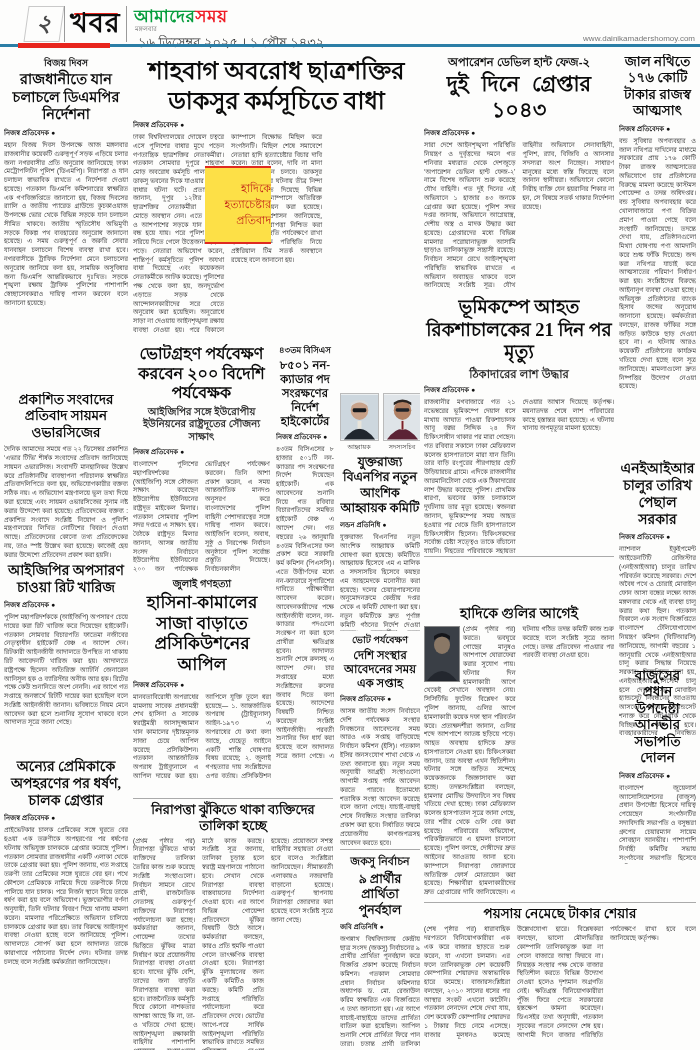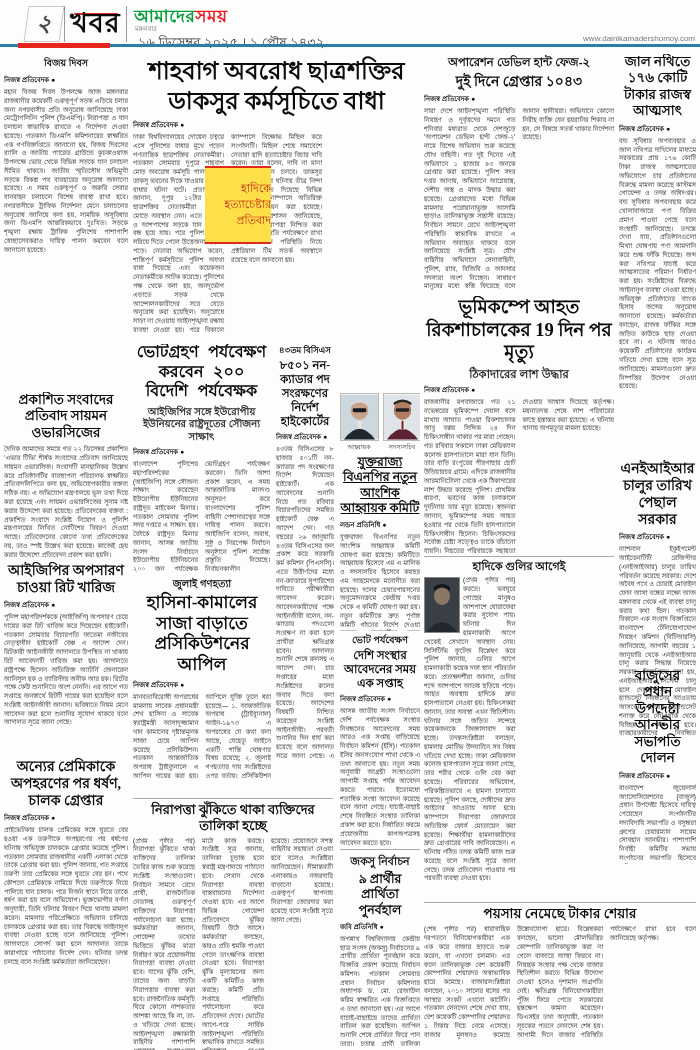--- a/index.html
+++ b/index.html
@@ -56,20 +56,21 @@
     <span class="g">আমাদের</span><span class="r">সময়</span>
   </div>
   <div class="hdr-el" id="weekday">মঙ্গলবার</div>
   <div class="hdr-el" id="dateline">১৬ ডিসেম্বর ২০২৫ । ১ পৌষ ১৪৩২</div>
   <div class="hdr-el" id="website">www.dainikamadershomoy.com</div>
   <div class="hdr-el" id="rule-teal"></div>
   <div class="hdr-el" id="rule-red"></div>
 
   <article class="art" style="left:4px;top:56px;width:124px;height:332px;">
     <div class="kick">বিজয় দিবস</div>
+    <div class="head" style="font-size:14.5px;">রাজধানীতে যান চলাচলে ডিএমপির নির্দেশনা</div>
     <div class="byline">নিজস্ব প্রতিবেদক ●</div>
     <div class="bodytxt">মহান বিজয় দিবস উপলক্ষে আজ মঙ্গলবার রাজধানীর কয়েকটি গুরুত্বপূর্ণ সড়ক এড়িয়ে চলার জন্য নগরবাসীর প্রতি অনুরোধ জানিয়েছে ঢাকা মেট্রোপলিটন পুলিশ (ডিএমপি)। নিরাপত্তা ও যান চলাচল স্বাভাবিক রাখতে এ নির্দেশনা দেওয়া হয়েছে। গতকাল ডিএমপি কমিশনারের স্বাক্ষরিত এক গণবিজ্ঞপ্তিতে জানানো হয়, বিজয় দিবসের র‍্যালি ও জাতীয় প্যারেড গ্রাউন্ডে কুচকাওয়াজ উপলক্ষে ভোর থেকে বিভিন্ন সড়কে যান চলাচল সীমিত থাকবে। জাতীয় স্মৃতিসৌধ অভিমুখী সড়কে বিকল্প পথ ব্যবহারের অনুরোধ জানানো হয়েছে। এ সময় গুরুত্বপূর্ণ ও জরুরি সেবার যানবাহন চলাচলে বিশেষ ব্যবস্থা রাখা হবে। নগরবাসীকে ট্রাফিক নির্দেশনা মেনে চলাচলের অনুরোধ জানিয়ে বলা হয়, সাময়িক অসুবিধার জন্য ডিএমপি আন্তরিকভাবে দুঃখিত। সড়কে শৃঙ্খলা রক্ষায় ট্রাফিক পুলিশের পাশাপাশি স্বেচ্ছাসেবকরাও দায়িত্ব পালন করবেন বলে জানানো হয়েছে।</div>
   </article>
 
   <article class="art" style="left:4px;top:392px;width:124px;height:168px;">
     <div class="head" style="font-size:13.5px;">প্রকাশিত সংবাদের প্রতিবাদ সায়মন ওভারসিজের</div>
     <div class="bodytxt" style="margin-top:4px;">দৈনিক আমাদের সময়ে গত ২২ ডিসেম্বর প্রকাশিত ‘এভার টিভি’ শীর্ষক সংবাদের প্রতিবাদ জানিয়েছে সায়মন ওভারসিজ। সংবাদটি মানহানিকর উল্লেখ করে প্রতিষ্ঠানটির ব্যবস্থাপনা পরিচালক স্বাক্ষরিত প্রতিবাদলিপিতে বলা হয়, অভিযোগকারীর বক্তব্য সঠিক নয়। এ অভিযোগ মন্ত্রণালয়ে ভুল তথ্য দিয়ে করা হয়েছে এবং সায়মন ওভারসিজের সুনাম নষ্ট করার উদ্দেশ্যে করা হয়েছে। প্রতিবেদকের বক্তব্য : প্রকাশিত সংবাদে সংশ্লিষ্ট নিয়োগ ও পুলিশি মন্ত্রণালয়ের লিখিত নোটিশের বিবরণ দেওয়া আছে। প্রতিবেদনের কোনো তথ্য প্রতিবেদকের নয়, তাও স্পষ্ট উল্লেখ করা হয়েছে। কাজেই হেয় করার উদ্দেশ্যে প্রতিবেদন প্রকাশ করা হয়নি।</div>
   </article>
 
   <article class="art" style="left:4px;top:562px;width:124px;height:194px;">
@@ -85,21 +86,21 @@
   </article>
 
   <article class="art" style="left:133px;top:56px;width:287px;height:284px;">
     <div class="head" style="font-size:24px;line-height:1.25;">শাহবাগ অবরোধ ছাত্রশক্তির ডাকসুর কর্মসূচিতে বাধা</div>
     <div class="byline">নিজস্ব প্রতিবেদক ●</div>
     <div class="bodytxt c3">ঢাকা বিশ্ববিদ্যালয়ের দোয়েল চত্বরে এসে পুলিশের বাধার মুখে পড়েন গণতান্ত্রিক ছাত্রশক্তির নেতাকর্মীরা। গতকাল সোমবার দুপুরে শাহবাগ মোড় অবরোধ কর্মসূচি পালন শেষে ডাকসু ভবনের দিকে যাওয়ার সময় এ বাধার ঘটনা ঘটে। প্রত্যক্ষদর্শীরা জানান, দুপুর ১২টার দিকে ছাত্রশক্তির নেতাকর্মীরা শাহবাগ মোড়ে অবস্থান নেন। এতে শাহবাগ ও আশপাশের সড়কে যান চলাচল বন্ধ হয়ে যায়। পরে পুলিশ তাদের সরিয়ে দিতে গেলে উত্তেজনা ছড়িয়ে পড়ে। নেতারা অভিযোগ করেন, শান্তিপূর্ণ কর্মসূচিতে পুলিশ অযথা বাধা দিয়েছে এবং কয়েকজন নেতাকর্মীকে আটক করেছে। পুলিশের পক্ষ থেকে বলা হয়, জনদুর্ভোগ এড়াতে সড়ক থেকে আন্দোলনকারীদের সরে যেতে অনুরোধ করা হয়েছিল। অনুরোধে সাড়া না দেওয়ায় আইনশৃঙ্খলা রক্ষায় ব্যবস্থা নেওয়া হয়। পরে বিকালে ক্যাম্পাসে বিক্ষোভ মিছিল করে সংগঠনটি। মিছিল শেষে সমাবেশে নেতারা হাদি হত্যাচেষ্টার বিচার দাবি করেন। তারা বলেন, দাবি না মানা পর্যন্ত আন্দোলন চলবে। ডাকসুর কর্মসূচিতে বাধার ঘটনায় তীব্র নিন্দা জানিয়ে বিবৃতি দিয়েছে বিভিন্ন ছাত্রসংগঠন। ক্যাম্পাসে অতিরিক্ত পুলিশ মোতায়েন করা হয়েছে। বিশ্ববিদ্যালয় প্রশাসন জানিয়েছে, শিক্ষার্থীদের নিরাপত্তা নিশ্চিত করা হবে এবং পরিস্থিতি পর্যবেক্ষণে রাখা হয়েছে। সার্বিক পরিস্থিতি নিয়ে প্রক্টরিয়াল টিম সতর্ক অবস্থানে রয়েছে বলে জানানো হয়।</div>
     <div id="inset-box">হাদিকে হত্যাচেষ্টার প্রতিবাদ</div>
   </article>
 
   <article class="art" style="left:133px;top:344px;width:137px;height:232px;">
-    <div class="head" style="font-size:16px;font-family:Liberation Mono, monospace;">ভোটগ্রহণ পর্যবেক্ষণ করবেন ২০০ বিদেশি পর্যবেক্ষক</div>
+    <div class="head" style="font-size:16px;">ভোটগ্রহণ পর্যবেক্ষণ করবেন ২০০ বিদেশি পর্যবেক্ষক</div>
     <div class="deck">আইজিপির সঙ্গে ইউরোপীয় ইউনিয়নের রাষ্ট্রদূতের সৌজন্য সাক্ষাৎ</div>
     <div class="byline">নিজস্ব প্রতিবেদক ●</div>
     <div class="bodytxt c2">বাংলাদেশ পুলিশের মহাপরিদর্শকের (আইজিপি) সঙ্গে সৌজন্য সাক্ষাৎ করেছেন ইউরোপীয় ইউনিয়নের রাষ্ট্রদূত মাইকেল মিলার। গতকাল সোমবার পুলিশ সদর দপ্তরে এ সাক্ষাৎ হয়। বৈঠকে রাষ্ট্রদূত মিলার জানান, আসন্ন জাতীয় সংসদ নির্বাচনে ইউরোপীয় ইউনিয়নের ২০০ জন পর্যবেক্ষক ভোটগ্রহণ পর্যবেক্ষণ করবেন। তিনি আশা প্রকাশ করেন, এ সময় আন্তর্জাতিক মানদণ্ড অনুসরণ করে বাংলাদেশের পুলিশ বাহিনী পেশাদারত্বের সঙ্গে দায়িত্ব পালন করবে। আইজিপি বলেন, অবাধ, সুষ্ঠু ও নিরপেক্ষ নির্বাচন অনুষ্ঠানে পুলিশ সর্বোচ্চ প্রস্তুতি নিয়েছে। নির্বাচনকালীন আইনশৃঙ্খলা পরিস্থিতি স্বাভাবিক রাখতে সব ইউনিটকে প্রয়োজনীয় নির্দেশনা দেওয়া হয়েছে। বৈঠকে পুলিশের ঊর্ধ্বতন কর্মকর্তারা উপস্থিত ছিলেন।</div>
   </article>
 
   <article class="art" style="left:276px;top:344px;width:58px;height:414px;">
     <div class="kick" style="font-size:8.5px;">৪৩তম বিসিএস</div>
     <div class="head" style="font-size:11.5px;">৮৫০১ নন-ক্যাডার পদ সংরক্ষণের নির্দেশ হাইকোর্টের</div>
     <div class="byline">নিজস্ব প্রতিবেদক ●</div>
     <div class="bodytxt">৪৩তম বিসিএসের ৮ হাজার ৫০১টি নন-ক্যাডার পদ সংরক্ষণের নির্দেশ দিয়েছেন হাইকোর্ট। এক আবেদনের শুনানি নিয়ে গত রবিবার বিচারপতিদের সমন্বিত হাইকোর্ট বেঞ্চ এ আদেশ দেন। গত বছরের ২৬ জানুয়ারি ৪৩তম বিসিএসের ফল প্রকাশ করে সরকারি কর্ম কমিশন (পিএসসি)। এতে উত্তীর্ণদের মধ্যে নন-ক্যাডারে সুপারিশের দাবিতে পরীক্ষার্থীরা আবেদন করেন। আবেদনকারীদের পক্ষে আইনজীবী বলেন, নন-ক্যাডার পদগুলো সংরক্ষণ না করা হলে প্রার্থীরা ক্ষতিগ্রস্ত হবেন। আদালত শুনানি শেষে রুলসহ এ আদেশ দেন। চার সপ্তাহের মধ্যে সংশ্লিষ্টদের রুলের জবাব দিতে বলা হয়েছে। আদেশের বিষয়টি নিশ্চিত করেছেন সংশ্লিষ্ট আইনজীবী। পরবর্তী শুনানির দিন ধার্য করা হয়েছে বলে আদালত সূত্রে জানা গেছে। এ আদেশের ফলে নিয়োগপ্রত্যাশীদের মধ্যে স্বস্তি ফিরেছে।</div>
@@ -128,21 +129,21 @@
             <path d="M10 11 q9 -7 18 0 l0 -3 q-9 -6 -18 0 z" fill="#2a2320"></path>
             <rect x="12" y="14" width="14" height="3.5" rx="1.5" fill="#202328"></rect>
             <path d="M3 46 q16 -22 32 0 z" fill="#5c2335"></path>
             <rect x="17" y="27" width="4" height="9" fill="#efe9df"></rect>
             <rect x="18" y="27" width="2" height="9" fill="#7a1f2b"></rect>
           </svg>
         </div>
         <div class="caption">সদস্যসচিব</div>
       </div>
     </div>
-    <div class="head" style="font-size:12.5px;text-decoration:underline;">যুক্তরাজ্য বিএনপির নতুন আংশিক আহ্বায়ক কমিটি</div>
+    <div class="head" style="font-size:12.5px;">যুক্তরাজ্য বিএনপির নতুন আংশিক আহ্বায়ক কমিটি</div>
     <div class="byline">লন্ডন প্রতিনিধি ●</div>
     <div class="bodytxt">যুক্তরাজ্য বিএনপির নতুন আংশিক আহ্বায়ক কমিটি ঘোষণা করা হয়েছে। কমিটিতে আহ্বায়ক হিসেবে এম এ মালিক ও সদস্যসচিব হিসেবে কয়ছর এম আহমেদকে মনোনীত করা হয়েছে। দলের চেয়ারপারসনের অনুমোদনক্রমে কেন্দ্রীয় দপ্তর থেকে এ কমিটি ঘোষণা করা হয়। নতুন কমিটিকে দ্রুত পূর্ণাঙ্গ কমিটি গঠনের নির্দেশ দেওয়া হয়েছে। নেতাকর্মীরা নতুন নেতৃত্বকে স্বাগত জানিয়েছেন।</div>
   </article>
 
   <article class="art" style="left:133px;top:576px;width:138px;height:210px;">
     <div class="kick" style="font-size:10px;">জুলাই গণহত্যা</div>
     <div class="head" style="font-size:17px;">হাসিনা-কামালের সাজা বাড়াতে প্রসিকিউশনের আপিল</div>
     <div class="byline">নিজস্ব প্রতিবেদক ●</div>
     <div class="bodytxt c2">মানবতাবিরোধী অপরাধের মামলায় সাবেক প্রধানমন্ত্রী শেখ হাসিনা ও সাবেক স্বরাষ্ট্রমন্ত্রী আসাদুজ্জামান খান কামালের দৃষ্টান্তমূলক সাজা চেয়ে আপিল করেছে প্রসিকিউশন। গতকাল আন্তর্জাতিক অপরাধ ট্রাইব্যুনালে এ আপিল দায়ের করা হয়। আপিলে যুক্তি তুলে ধরা হয়েছে— ১. আন্তর্জাতিক অপরাধ (ট্রাইব্যুনাল) আইন-১৯৭৩ এ অপরাধের যে কথা বলা আছে, যেহেতু আইনে একটি শাস্তি ঘোষণার বিষয় রয়েছে; ২. জুলাই গণহত্যার দায় সংশ্লিষ্টদের ওপর বর্তায়। প্রসিকিউশন জানায়, রায়ে ঘোষিত দণ্ড অপরাধের গুরুত্বের তুলনায় অপ্রতুল। তাই সর্বোচ্চ সাজার আবেদন জানানো হয়েছে। আপিলের শুনানির দিন এখনো ধার্য হয়নি বলে ট্রাইব্যুনাল সূত্রে জানা গেছে।</div>
   </article>
@@ -163,47 +164,47 @@
   <article class="art" style="left:340px;top:849px;width:80px;height:197px;">
     <div class="topline"></div>
     <div class="kick" style="font-size:11px;">জকসু নির্বাচন</div>
     <div class="head" style="font-size:12.5px;">৯ প্রার্থীর প্রার্থিতা পুনর্বহাল</div>
     <div class="byline">জবি প্রতিনিধি ●</div>
     <div class="bodytxt">জগন্নাথ বিশ্ববিদ্যালয় কেন্দ্রীয় ছাত্র সংসদ (জকসু) নির্বাচনের ৯ প্রার্থীর প্রার্থিতা পুনর্বহাল করে বিজ্ঞপ্তি প্রকাশ করেছে নির্বাচন কমিশন। গতকাল সোমবার প্রধান নির্বাচন কমিশনার অধ্যাপক ড. মো. রেজাউল করিম স্বাক্ষরিত এক বিজ্ঞপ্তিতে এ তথ্য জানানো হয়। এর আগে যাচাই-বাছাইয়ে তাদের প্রার্থিতা বাতিল করা হয়েছিল। আপিল শুনানি শেষে প্রার্থিতা ফিরে পান তারা। চূড়ান্ত প্রার্থী তালিকা শিগগিরই প্রকাশ করা হবে।</div>
   </article>
 
   <article class="art" style="left:424px;top:54px;width:190px;height:240px;">
     <div class="kick" style="font-size:11.5px;">অপারেশন ডেভিল হান্ট ফেজ-২</div>
-    <div class="head" style="font-size:14px;">দুই দিনে গ্রেপ্তার ১০৪৩</div>
+    <div class="head" style="font-size:21px;font-family:Liberation Mono, monospace;">দুই দিনে গ্রেপ্তার ১০৪৩</div>
     <div class="byline">নিজস্ব প্রতিবেদক ●</div>
     <div class="bodytxt c2">সারা দেশে আইনশৃঙ্খলা পরিস্থিতি নিয়ন্ত্রণ ও দুর্বৃত্তদের দমনে গত শনিবার মধ্যরাত থেকে দেশজুড়ে ‘অপারেশন ডেভিল হান্ট ফেজ-২’ নামে বিশেষ অভিযান শুরু করেছে যৌথ বাহিনী। গত দুই দিনের এই অভিযানে ১ হাজার ৪৩ জনকে গ্রেপ্তার করা হয়েছে। পুলিশ সদর দপ্তর জানায়, অভিযানে আগ্নেয়াস্ত্র, দেশীয় অস্ত্র ও মাদক উদ্ধার করা হয়েছে। গ্রেপ্তারদের মধ্যে বিভিন্ন মামলার পরোয়ানাভুক্ত আসামি ছাড়াও তালিকাভুক্ত সন্ত্রাসী রয়েছে। নির্বাচন সামনে রেখে আইনশৃঙ্খলা পরিস্থিতি স্বাভাবিক রাখতে এ অভিযান অব্যাহত থাকবে বলে জানিয়েছে সংশ্লিষ্ট সূত্র। যৌথ বাহিনীর অভিযানে সেনাবাহিনী, পুলিশ, র‍্যাব, বিজিবি ও আনসার সদস্যরা অংশ নিচ্ছেন। সাধারণ মানুষের মধ্যে স্বস্তি ফিরেছে বলে জানান স্থানীয়রা। অভিযানে কোনো নিরীহ ব্যক্তি যেন হয়রানির শিকার না হন, সে বিষয়ে সতর্ক থাকার নির্দেশনা রয়েছে।</div>
   </article>
 
   <article class="art" style="left:619px;top:54px;width:77px;height:372px;">
     <div class="head" style="font-size:13.5px;">জাল নথিতে ১৭৬ কোটি টাকার রাজস্ব আত্মসাৎ</div>
     <div class="byline">নিজস্ব প্রতিবেদক ●</div>
     <div class="bodytxt">বন্ড সুবিধার অপব্যবহার ও জাল নথিপত্র দাখিলের মাধ্যমে সরকারের প্রায় ১৭৬ কোটি টাকা রাজস্ব আত্মসাতের অভিযোগে চার প্রতিষ্ঠানের বিরুদ্ধে মামলা করেছে কাস্টমস গোয়েন্দা ও তদন্ত অধিদপ্তর। বন্ড সুবিধার অপব্যবহার করে খোলাবাজারে পণ্য বিক্রির প্রমাণ পাওয়া গেছে বলে সংস্থাটি জানিয়েছে। তদন্তে দেখা যায়, প্রতিষ্ঠানগুলো মিথ্যা ঘোষণায় পণ্য আমদানি করে শুল্ক ফাঁকি দিয়েছে। জব্দ করা নথিপত্র যাচাই করে আত্মসাতের পরিমাণ নির্ধারণ করা হয়। সংশ্লিষ্টদের বিরুদ্ধে আইনানুগ ব্যবস্থা নেওয়া হচ্ছে। অভিযুক্ত প্রতিষ্ঠানের ব্যাংক হিসাব জব্দের অনুরোধ জানানো হয়েছে। কর্মকর্তারা বলছেন, রাজস্ব ফাঁকির সঙ্গে জড়িত কাউকে ছাড় দেওয়া হবে না। এ ঘটনায় আরও কয়েকটি প্রতিষ্ঠানের কার্যক্রম খতিয়ে দেখা হচ্ছে বলে সূত্র জানিয়েছে। মামলাগুলো দ্রুত নিষ্পত্তির উদ্যোগ নেওয়া হয়েছে।</div>
   </article>
 
   <article class="art" style="left:424px;top:296px;width:190px;height:260px;">
-    <div class="head" style="font-size:18.5px;">ভূমিকম্পে আহত রিকশাচালকের 19 দিন পর মৃত্যু</div>
+    <div class="head" style="font-size:18.5px;">ভূমিকম্পে আহত রিকশাচালকের 21 দিন পর মৃত্যু</div>
     <div class="deck" style="font-size:11.5px;">ঠিকাদারের লাশ উদ্ধার</div>
     <div class="byline">নিজস্ব প্রতিবেদক ●</div>
     <div class="bodytxt c2">রাজধানীর মগবাজারে গত ২১ নভেম্বরের ভূমিকম্পে দেয়াল ধসে মাথায় আঘাত পাওয়া রিকশাচালক আবু বক্কর সিদ্দিক ২৪ দিন চিকিৎসাধীন থাকার পর মারা গেছেন। গত রবিবার সকালে ঢাকা মেডিক্যাল কলেজ হাসপাতালে মারা যান তিনি। তার বাড়ি রংপুরের পীরগাছার ছোট উড়িয়ারচর গ্রামে। এদিকে রাজধানীর আরমানিটোলা থেকে এক ঠিকাদারের লাশ উদ্ধার করেছে পুলিশ। প্রাথমিক ধারণা, ভবনের কাজ চলাকালে দুর্ঘটনায় তার মৃত্যু হয়েছে। স্বজনরা জানান, ভূমিকম্পের সময় আহত হওয়ার পর থেকে তিনি হাসপাতালে চিকিৎসাধীন ছিলেন। চিকিৎসকদের সর্বোচ্চ চেষ্টা সত্ত্বেও তাকে বাঁচানো যায়নি। নিহতের পরিবারকে সহায়তা দেওয়ার আশ্বাস দিয়েছে কর্তৃপক্ষ। ময়নাতদন্ত শেষে লাশ পরিবারের কাছে হস্তান্তর করা হয়েছে। এ ঘটনায় থানায় অপমৃত্যুর মামলা হয়েছে।</div>
   </article>
 
   <article class="art" style="left:619px;top:428px;width:77px;height:276px;margin-top:32px;">
     <div class="head" style="font-size:14px;">এনইআইআর চালুর তারিখ পেছাল সরকার</div>
     <div class="byline">নিজস্ব প্রতিবেদক ●</div>
     <div class="bodytxt">ন্যাশনাল ইকুইপমেন্ট আইডেনটিটি রেজিস্টার (এনইআইআর) চালুর তারিখ পরিবর্তন করেছে সরকার। দেশে অবৈধ পথে ও চোরাই মোবাইল ফোন আসা বন্ধের লক্ষ্যে আজ মঙ্গলবার থেকে এই ব্যবস্থা চালু করার কথা ছিল। গতকাল বিকালে এক সংবাদ বিজ্ঞপ্তিতে বাংলাদেশ টেলিযোগাযোগ নিয়ন্ত্রণ কমিশন (বিটিআরসি) জানিয়েছে, আগামী বছরের ১ জানুয়ারি থেকে এনইআইআর চালু করার সিদ্ধান্ত নিয়েছে সরকার। বিজ্ঞপ্তিতে বলা হয়, এনইআইআর সিস্টেম চালু হলে দেশের সব মোবাইল হ্যান্ডসেট নিবন্ধনের আওতায় আসবে। অবৈধ হ্যান্ডসেট শনাক্ত করে নেটওয়ার্ক থেকে বিচ্ছিন্ন করা হবে। ব্যবহারকারীদের নিবন্ধিত হ্যান্ডসেট কেনার পরামর্শ দিয়েছে বিটিআরসি। গ্রাহকদের ভোগান্তি এড়াতে পর্যাপ্ত সময় দেওয়া হবে বলে জানানো হয়েছে।</div>
   </article>
 
   <article class="art" style="left:424px;top:556px;width:190px;height:346px;">
     <div class="topline"></div>
-    <div class="head" style="font-size:11px;">হাদিকে গুলির আগেই</div>
+    <div class="head" style="font-size:14px;margin-top:45px;">হাদিকে গুলির আগেই</div>
     <div class="bodytxt c2" style="margin-top:3px;">
       <span class="hadi-photo">
         <svg viewBox="0 0 34 54" width="34" height="54">
           <rect width="34" height="54" fill="#3a3f46"></rect>
           <ellipse cx="17" cy="18" rx="8" ry="9" fill="#8a7866"></ellipse>
           <path d="M9 13 q8 -7 16 0 l0 -4 q-8 -6 -16 0 z" fill="#15161a"></path>
           <path d="M2 54 q15 -20 30 0 z" fill="#23272e"></path>
         </svg>
       </span><span>(প্রথম পৃষ্ঠার পর) করতে। ভবঘুরে গোছের মানুষও আশপাশে ঘোরাফেরা করার সুযোগ পায়। ঘটনার দিন হামলাকারী আগে থেকেই সেখানে অবস্থান নেয়। সিসিটিভি ফুটেজ বিশ্লেষণ করে পুলিশ জানায়, গুলির আগে হামলাকারী কয়েক দফা স্থান পরিবর্তন করে। প্রত্যক্ষদর্শীরা জানান, গুলির শব্দে আশপাশে আতঙ্ক ছড়িয়ে পড়ে। আহত অবস্থায় হাদিকে দ্রুত হাসপাতালে নেওয়া হয়। চিকিৎসকরা জানান, তার অবস্থা এখন স্থিতিশীল। ঘটনার সঙ্গে জড়িত সন্দেহে কয়েকজনকে জিজ্ঞাসাবাদ করা হচ্ছে। তদন্তসংশ্লিষ্টরা বলছেন, হামলার মোটিভ উদঘাটনে সব বিষয় খতিয়ে দেখা হচ্ছে। ঢাকা মেডিক্যাল কলেজ হাসপাতাল সূত্রে জানা গেছে, তার শরীর থেকে গুলি বের করা হয়েছে। পরিবারের অভিযোগ, পরিকল্পিতভাবে এ হামলা চালানো হয়েছে। পুলিশ বলছে, দোষীদের দ্রুত আইনের আওতায় আনা হবে। ক্যাম্পাসে নিরাপত্তা জোরদারে অতিরিক্ত ফোর্স মোতায়েন করা হয়েছে। শিক্ষার্থীরা হামলাকারীদের দ্রুত গ্রেপ্তারের দাবি জানিয়েছেন। এ ঘটনায় গঠিত তদন্ত কমিটি কাজ শুরু করেছে বলে সংশ্লিষ্ট সূত্রে জানা গেছে। তদন্ত প্রতিবেদন পাওয়ার পর পরবর্তী ব্যবস্থা নেওয়া হবে।</span>
     </div>

